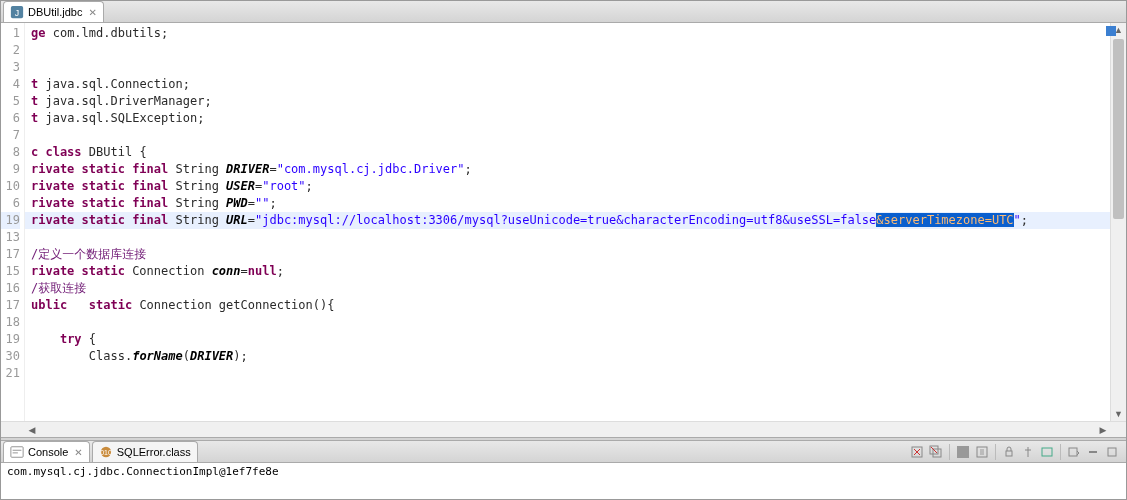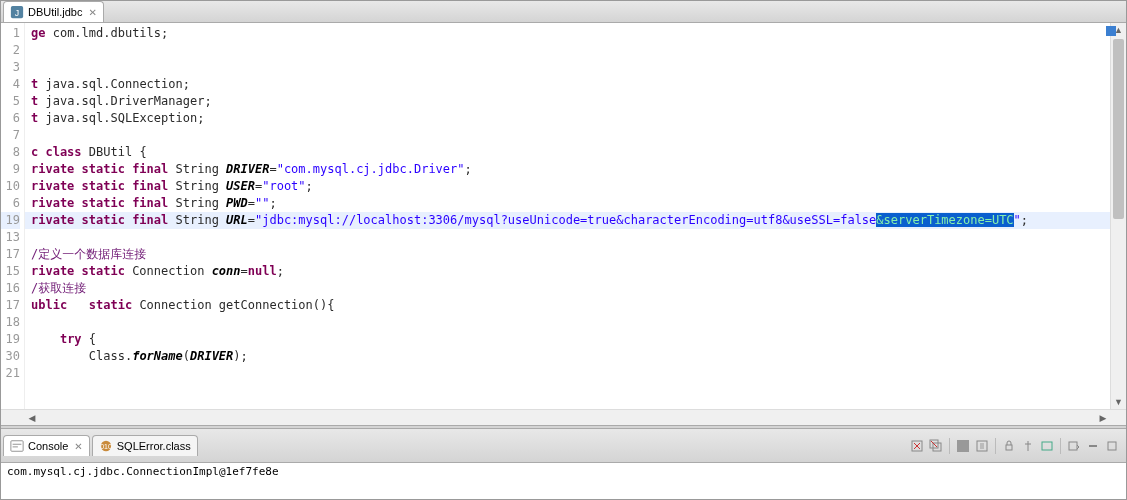--- a/index.html
+++ b/index.html
@@ -10,33 +10,33 @@
 .tab-icon { width: 14px; height: 14px; }
 .close-x { color: #888; font-size: 10px; cursor: pointer; margin-left: 2px; }
 .editor-area { flex: 1; display: flex; overflow: hidden; position: relative; }
 .gutter { width: 24px; background: #fff; border-right: 1px solid #eee; color: #999; font-family: Consolas, monospace; font-size: 12px; text-align: right; padding-right: 4px; padding-top: 2px; line-height: 17px; }
 .code { flex: 1; font-family: Consolas, monospace; font-size: 12px; padding-top: 2px; line-height: 17px; white-space: pre; overflow: auto; color: #2a2a2a; }
 .code .line { padding-left: 6px; height: 17px; }
 .kw { color: #7f0055; font-weight: bold; }
 .str { color: #2a00ff; }
 .sfield { color: #000000; font-style: italic; font-weight: bold; }
 .cmt { color: #701a75; }
-.sel { background: #0a5fce; color: #86efac; }
+.sel { background: #0a5fce; color: #fdba74; }
 .line.hl-full { background: #e8f0fe; }
 .cursor-mark { position: absolute; right: 10px; top: 2px; }
 .cursor-mark svg { fill: #3b7fd1; }
 .vscroll { width: 16px; background: #f0f0f0; border-left: 1px solid #ddd; position: relative; }
 .vscroll .thumb { position: absolute; left: 2px; right: 2px; background: #c0c0c0; border-radius: 2px; }
 .vscroll .arrow { position: absolute; left: 0; right: 0; height: 14px; text-align: center; color: #666; font-size: 9px; line-height: 14px; }
 .hscroll-container { height: 16px; display: flex; background: #f0f0f0; border-top: 1px solid #ddd; }
 .hscroll-spacer { width: 24px; }
 .hscroll { flex: 1; position: relative; background: #f0f0f0; }
 .hscroll .arrow { position: absolute; top: 0; bottom: 0; width: 14px; text-align: center; color: #666; font-size: 9px; line-height: 16px; }
 .sash { height: 4px; background: #d4d4d4; border-top: 1px solid #aaa; border-bottom: 1px solid #aaa; cursor: row-resize; }
-.bottom-tabs { display: flex; align-items: center; height: 34px; background: linear-gradient(#e8e8e8, #d4d4d4); border-bottom: 1px solid #aaa; padding-left: 2px; justify-content: space-between; }
+.bottom-tabs { display: flex; align-items: center; height: 22px; background: linear-gradient(#e8e8e8, #d4d4d4); border-bottom: 1px solid #aaa; padding-left: 2px; justify-content: space-between; }
 .bottom-tabs-left { display: flex; gap: 2px; }
 .btab { display: flex; align-items: center; gap: 4px; padding: 3px 6px; border: 1px solid #aaa; border-bottom: none; border-radius: 4px 4px 0 0; font-size: 11px; background: #f5f5f5; }
 .btab.active { background: #fff; }
 .toolbar-right { display: flex; align-items: center; gap: 3px; padding-right: 6px; }
 .tb-btn { width: 16px; height: 16px; display: inline-flex; align-items: center; justify-content: center; cursor: pointer; }
 .tb-sep { width: 1px; height: 16px; background: #bbb; margin: 0 2px; }
 .console-body { flex: 0 0 36px; background: #fff; font-family: Consolas, monospace; font-size: 11px; padding: 2px 6px; overflow: hidden; }
 .console-status { color: #888; font-size: 10px; }
 .console-out { color: #000; }
 .java-icon { width: 14px; height: 14px; }

